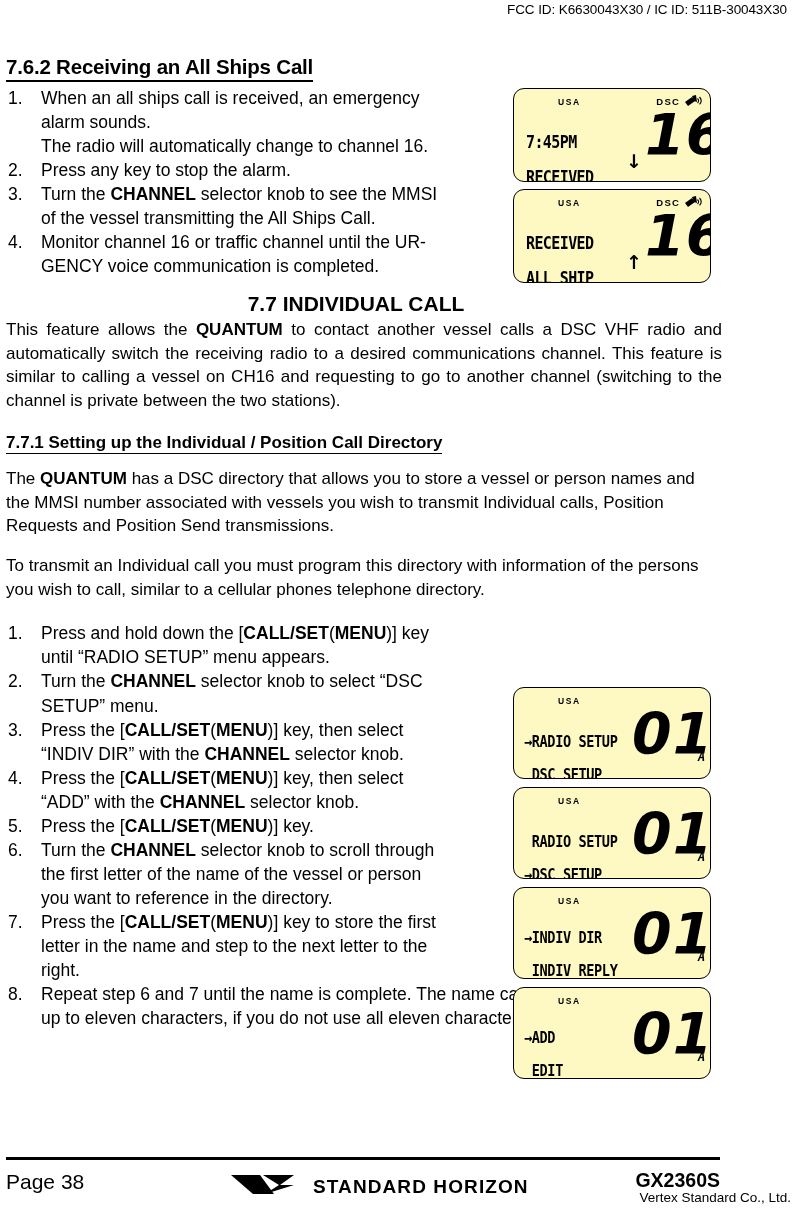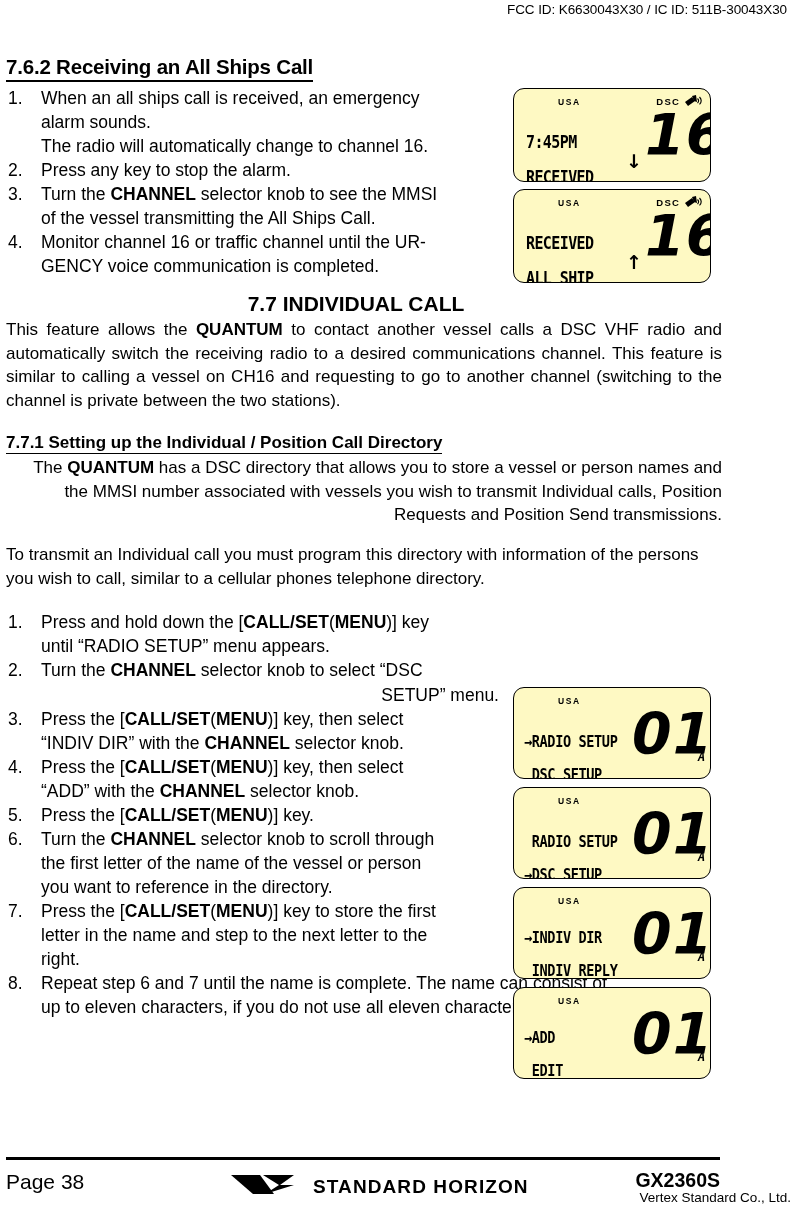--- a/index.html
+++ b/index.html
@@ -285,21 +285,21 @@
       <h2 class="sec-head-main">7.7  INDIVIDUAL CALL</h2>
       <p class="body-narrow" style="margin-top:2px;width:716px;">
         <span>This feature allows the </span><b>QUANTUM</b><span> to contact another vessel calls a DSC VHF radio and automatically switch the receiving radio to a desired communications channel. This feature is similar to calling a vessel on CH16 and requesting to go to another channel (switching to the channel is private between the two stations).</span>
       </p>
     </div>
 
     <div class="gap20"></div>
 
     <div>
       <h3 class="sub-head">7.7.1 Setting up the Individual / Position Call Directory</h3>
-      <p class="body-narrow" style="margin-top:1px;width:716px;text-align:right;">
+      <p class="body-narrow" style="margin-top:12px;width:716px;text-align:left;">
         <span>The </span><b>QUANTUM</b><span> has a DSC directory that allows you to store a vessel or person names and the MMSI number associated with vessels you wish to transmit Individual calls, Position Requests and Position Send transmissions.</span>
       </p>
       <div class="gap16"></div>
       <p class="body-narrow" style="width:716px;text-align:left;">To transmit an Individual call you must program this directory with information of the persons you wish to call, similar to a cellular phones telephone directory.</p>
     </div>
 
     <div class="gap20"></div>
 
     <ol class="steps narrowcol">
       <li>
@@ -307,21 +307,21 @@
         <span>Press and hold down the [</span><b>CALL/SET</b><span>(</span><b>MENU</b><span>)] key</span>
       </li>
       <li style="padding-left:35px;">
         <span>until “RADIO SETUP” menu appears.</span>
       </li>
 
       <li>
         <span class="num">2.</span>
         <span>Turn the </span><b>CHANNEL</b><span> selector knob to select “DSC</span>
       </li>
-      <li style="padding-left:35px;text-align:right;">
+      <li style="padding-left:35px;">
         <span>SETUP” menu.</span>
       </li>
 
       <li class="just">
         <span class="num">3.</span>
         <span class="just" style="display:block;">
           <span>Press the [</span><b>CALL/SET</b>(<b>MENU</b><span>)] key, then select</span>
         </span>
       </li>
       <li style="padding-left:35px;">

